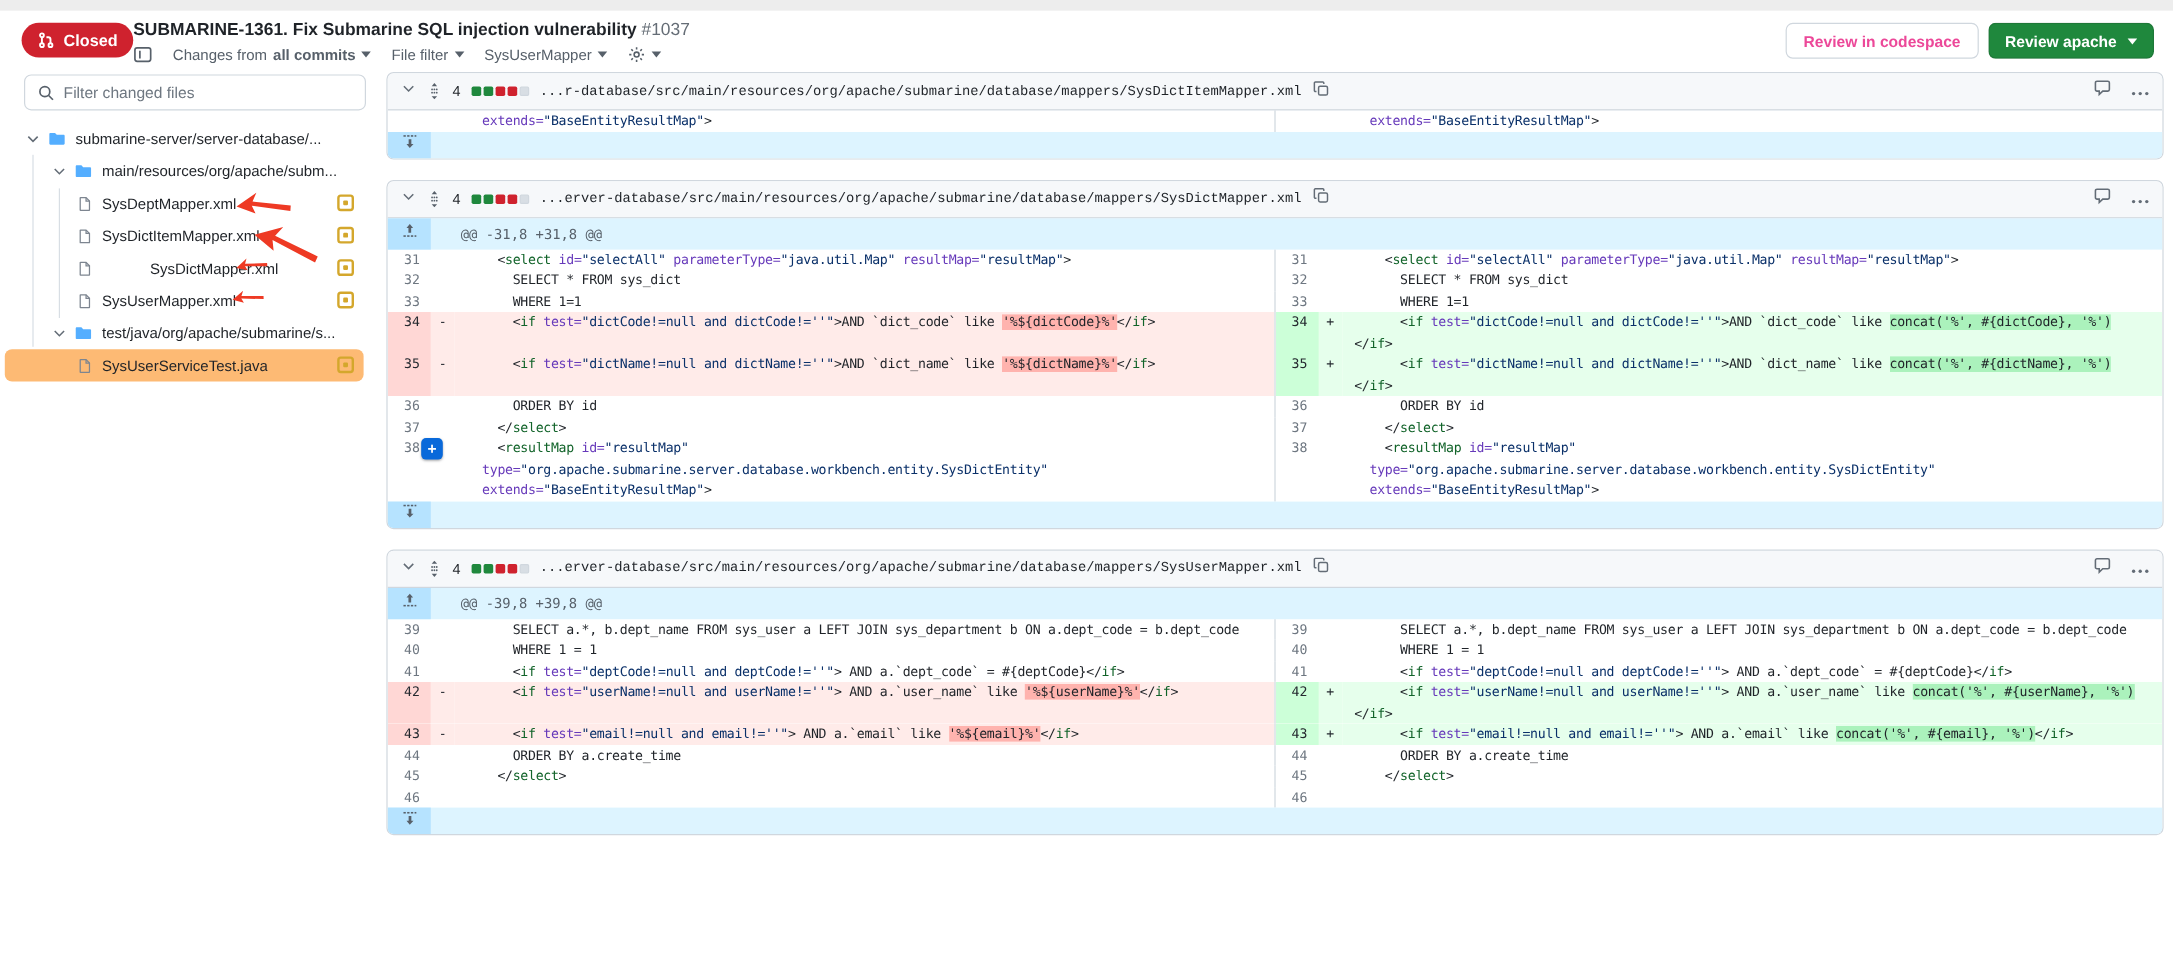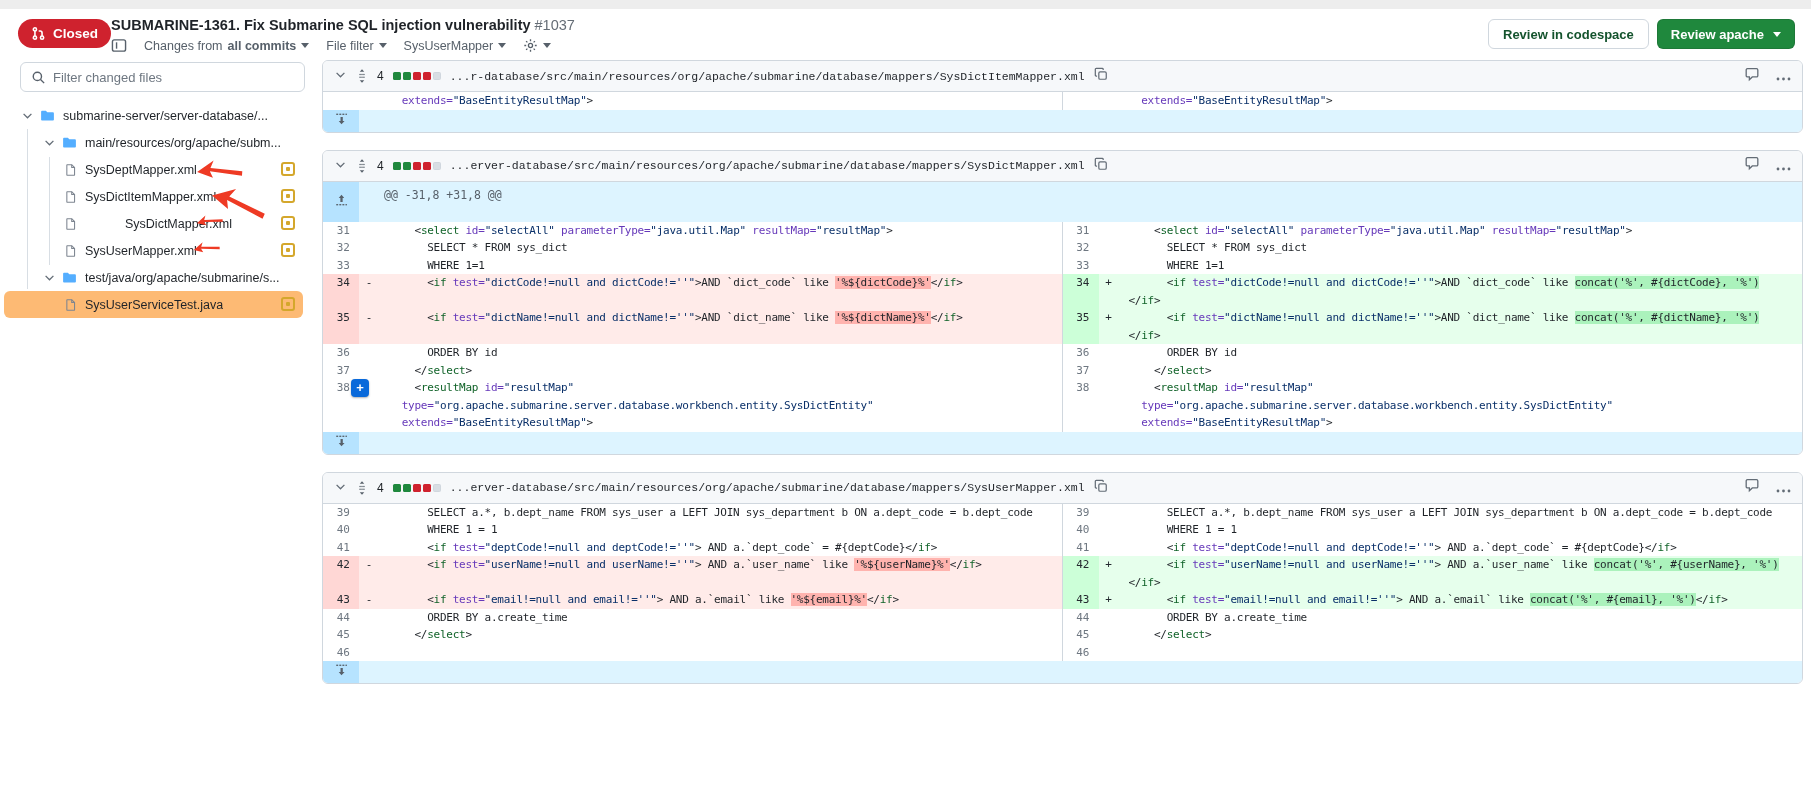--- a/index.html
+++ b/index.html
@@ -15,21 +15,21 @@
   .pr-title-row{ font-size:14.5px; }
   .pr-title{ font-weight:700; }
   .pr-number{ color:#656d76; font-weight:400; margin-left:4px; }
   .pr-toolbar{ display:flex; align-items:center; gap:17px; margin-top:5px; color:#57606a; font-size:12.5px; }
   .menu-item{ display:flex; align-items:center; gap:5px; cursor:pointer; }
   .menu-item b{ font-weight:600; }
   .caret{ width:0; height:0; border-left:4px solid transparent; border-right:4px solid transparent;
     border-top:5px solid #57606a; display:inline-block; }
   .pr-actions{ margin-left:auto; display:flex; gap:8px; align-items:center; margin-top:2px; }
   .btn{ height:30px; border-radius:6px; font-size:13px; font-weight:600; display:flex; align-items:center; cursor:pointer; }
-  .btn-codespace{ background:#fff; border:1px solid #d0d7de; color:#14532d; padding:0 14px; }
+  .btn-codespace{ background:#fff; border:1px solid #d0d7de; color:#ec4899; padding:0 14px; }
   .btn-green{ background:#1f883d; border:1px solid rgba(27,31,36,.15); color:#fff; padding:0 13px; gap:9px; }
   .btn-green .caret{ border-top-color:#fff; }
 
   
   .content{ display:flex; align-items:flex-start; }
   .sidebar{ width:307px; flex:none; padding-top:3px; position:relative; }
   .filter-box{ display:flex; align-items:center; gap:7px; margin:2px 2px 10px 20px; width:285px; height:30px;
     border:1px solid #d0d7de; border-radius:6px; padding:0 10px; background:#fff; }
   .filter-box input{ border:none; outline:none; font-size:13px; width:100%; color:#ec4899;
     font-family:"Liberation Sans",sans-serif; }
@@ -53,21 +53,21 @@
     border-bottom:1px solid #d0d7de; padding:0 11px; }
   .ph-btn{ display:flex; align-items:center; cursor:pointer; color:#57606a; }
   .changes-count{ font-size:12px; color:#1f2328; }
   .diffstat{ display:flex; gap:2px; }
   .sq{ width:8px; height:8px; border-radius:1.5px; }
   .sq-add{ background:#1f883d; } .sq-del{ background:#cf222e; } .sq-none{ background:#d8dee4; border:1px solid #d0d7de; }
   .file-path{ font-family:Liberation Mono, monospace; font-size:11.5px; color:#1f2328;
     white-space:nowrap; overflow:hidden; }
   .ph-right{ margin-left:auto; display:flex; gap:16px; align-items:center; }
 
-  .hunk-row{ display:flex; background:#ddf4ff; height:40px; }
+  .hunk-row{ display:flex; background:#ddf4ff; height:26px; }
   .hunk-btn{ width:36px; flex:none; background:#b6e3ff; display:flex; align-items:center; justify-content:center; cursor:pointer; }
   .hunk-text{ font-family:"DejaVu Sans Mono",monospace; font-size:11.5px; color:#57606a; line-height:26px; padding-left:25px; }
   .expand-strip{ display:flex; background:#ddf4ff; height:22px; }
 
   table.diff{ width:100%; border-collapse:collapse; table-layout:fixed; }
   td{ vertical-align:top; padding:0; }
   .num{ text-align:right; padding-right:9px; font-family:"DejaVu Sans Mono",monospace; font-size:11px;
     line-height:17.5px; color:#6e7781; cursor:pointer; position:relative; }
   .n-del{ background:#ffd7d5; color:#24292f; } .n-add{ background:#ccffd8; color:#24292f; }
   .mark{ text-align:center; font-family:"DejaVu Sans Mono",monospace; font-size:11px; line-height:17.5px;
@@ -603,20 +603,34 @@
               <span><svg width="15" height="4" viewBox="0 0 15 4">
                   <g fill="#636c76">
                     <circle cx="2" cy="2" r="1.4"></circle>
                     <circle cx="7.5" cy="2" r="1.4"></circle>
                     <circle cx="13" cy="2" r="1.4"></circle>
                   </g>
                 </svg></span>
             </span>
           </span>
         </div>
+        <div class="hunk-row">
+          <span class="hunk-btn">
+            <span><svg width="13" height="14" viewBox="0 0 16 16">
+                <path d="M8 1.5l3.4 4H9.4v5h-2.8v-5H4.6z" fill="#57606a"></path>
+                <g fill="#57606a">
+                  <rect x="1.5" y="13" width="2.4" height="1.6"></rect>
+                  <rect x="5.3" y="13" width="2.4" height="1.6"></rect>
+                  <rect x="9.1" y="13" width="2.4" height="1.6"></rect>
+                  <rect x="12.9" y="13" width="1.8" height="1.6"></rect>
+                </g>
+              </svg></span>
+          </span>
+          <span class="hunk-text">@@ -39,8 +39,8 @@</span>
+        </div>
         <table class="diff">
           <colgroup>
             <col style="width:36px">
             <col style="width:20px">
             <col>
             <col style="width:36px">
             <col style="width:20px">
             <col>
           </colgroup>
           <tbody>

